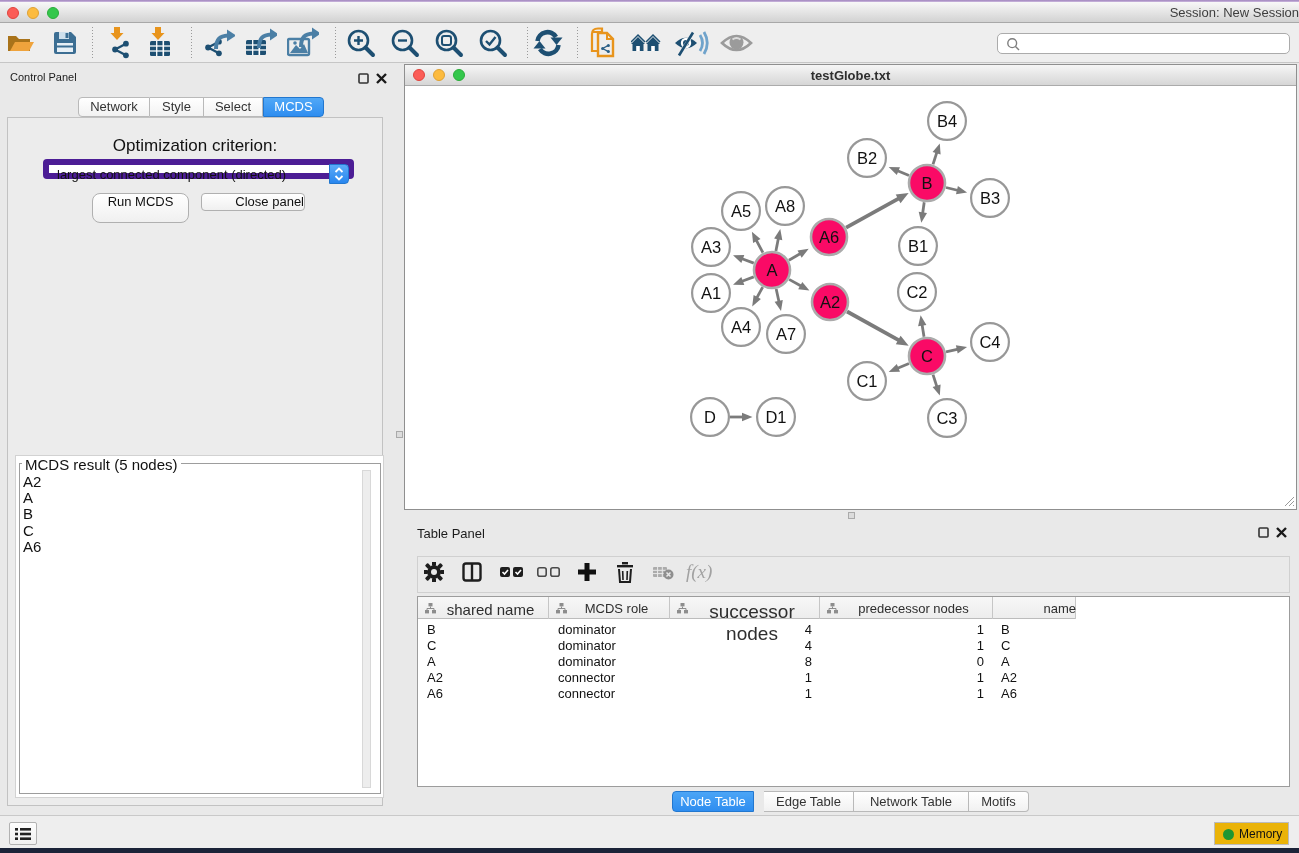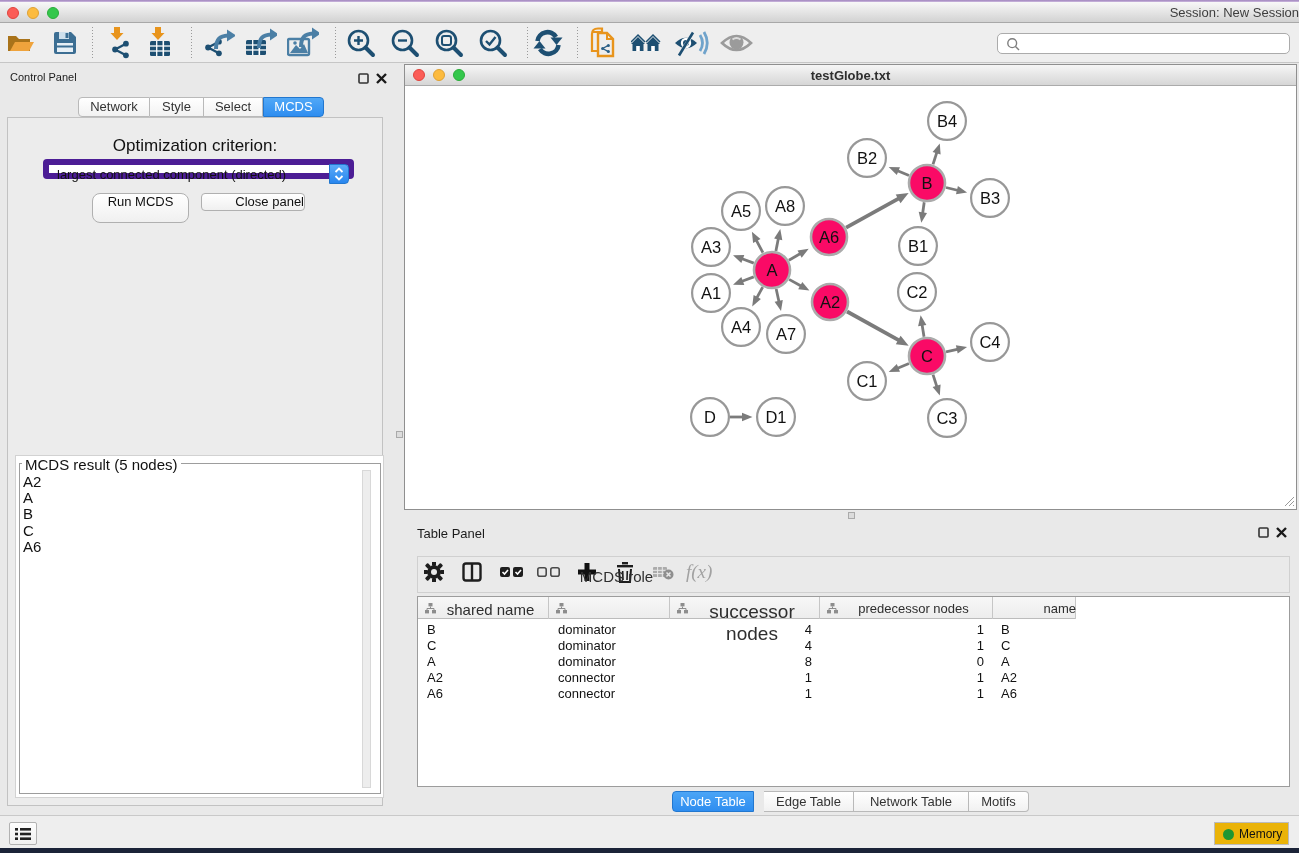--- a/index.html
+++ b/index.html
@@ -372,21 +372,21 @@
 <div class="abs" style="left:438px;top:601px;width:105px;text-align:center;font-size:15px;color:#2e2e2e">shared name</div>
 <div class="abs" style="left:549px;top:597px;width:121px;height:22px;border-right:1px solid #c6c6c6"></div>
 <svg class="abs" style="left:556px;top:603px" width="11" height="11" viewBox="0 0 11 11">
     <g fill="#8d8d8d">
       <rect x="3.5" y="0" width="4" height="3.4"></rect>
       <rect x="0" y="7" width="4" height="3.4"></rect>
       <rect x="7" y="7" width="4" height="3.4"></rect>
     </g>
     <path d="M5.5 3.5 V5.5 M2 7 V5.5 H9 V7" stroke="#8d8d8d" fill="none" stroke-width="1"></path>
   </svg>
-<div class="abs" style="left:569px;top:568px;width:95px;text-align:center;font-size:15px;color:#2e2e2e">MCDS role</div>
+<div class="abs" style="left:569px;top:601px;width:95px;text-align:center;font-size:13px;color:#2e2e2e">MCDS role</div>
 <div class="abs" style="left:670px;top:597px;width:150px;height:22px;border-right:1px solid #c6c6c6"></div>
 <svg class="abs" style="left:677px;top:603px" width="11" height="11" viewBox="0 0 11 11">
     <g fill="#8d8d8d">
       <rect x="3.5" y="0" width="4" height="3.4"></rect>
       <rect x="0" y="7" width="4" height="3.4"></rect>
       <rect x="7" y="7" width="4" height="3.4"></rect>
     </g>
     <path d="M5.5 3.5 V5.5 M2 7 V5.5 H9 V7" stroke="#8d8d8d" fill="none" stroke-width="1"></path>
   </svg>
 <div class="abs" style="left:690px;top:601px;width:124px;text-align:center;font-size:19px;color:#2e2e2e">successor nodes</div>

